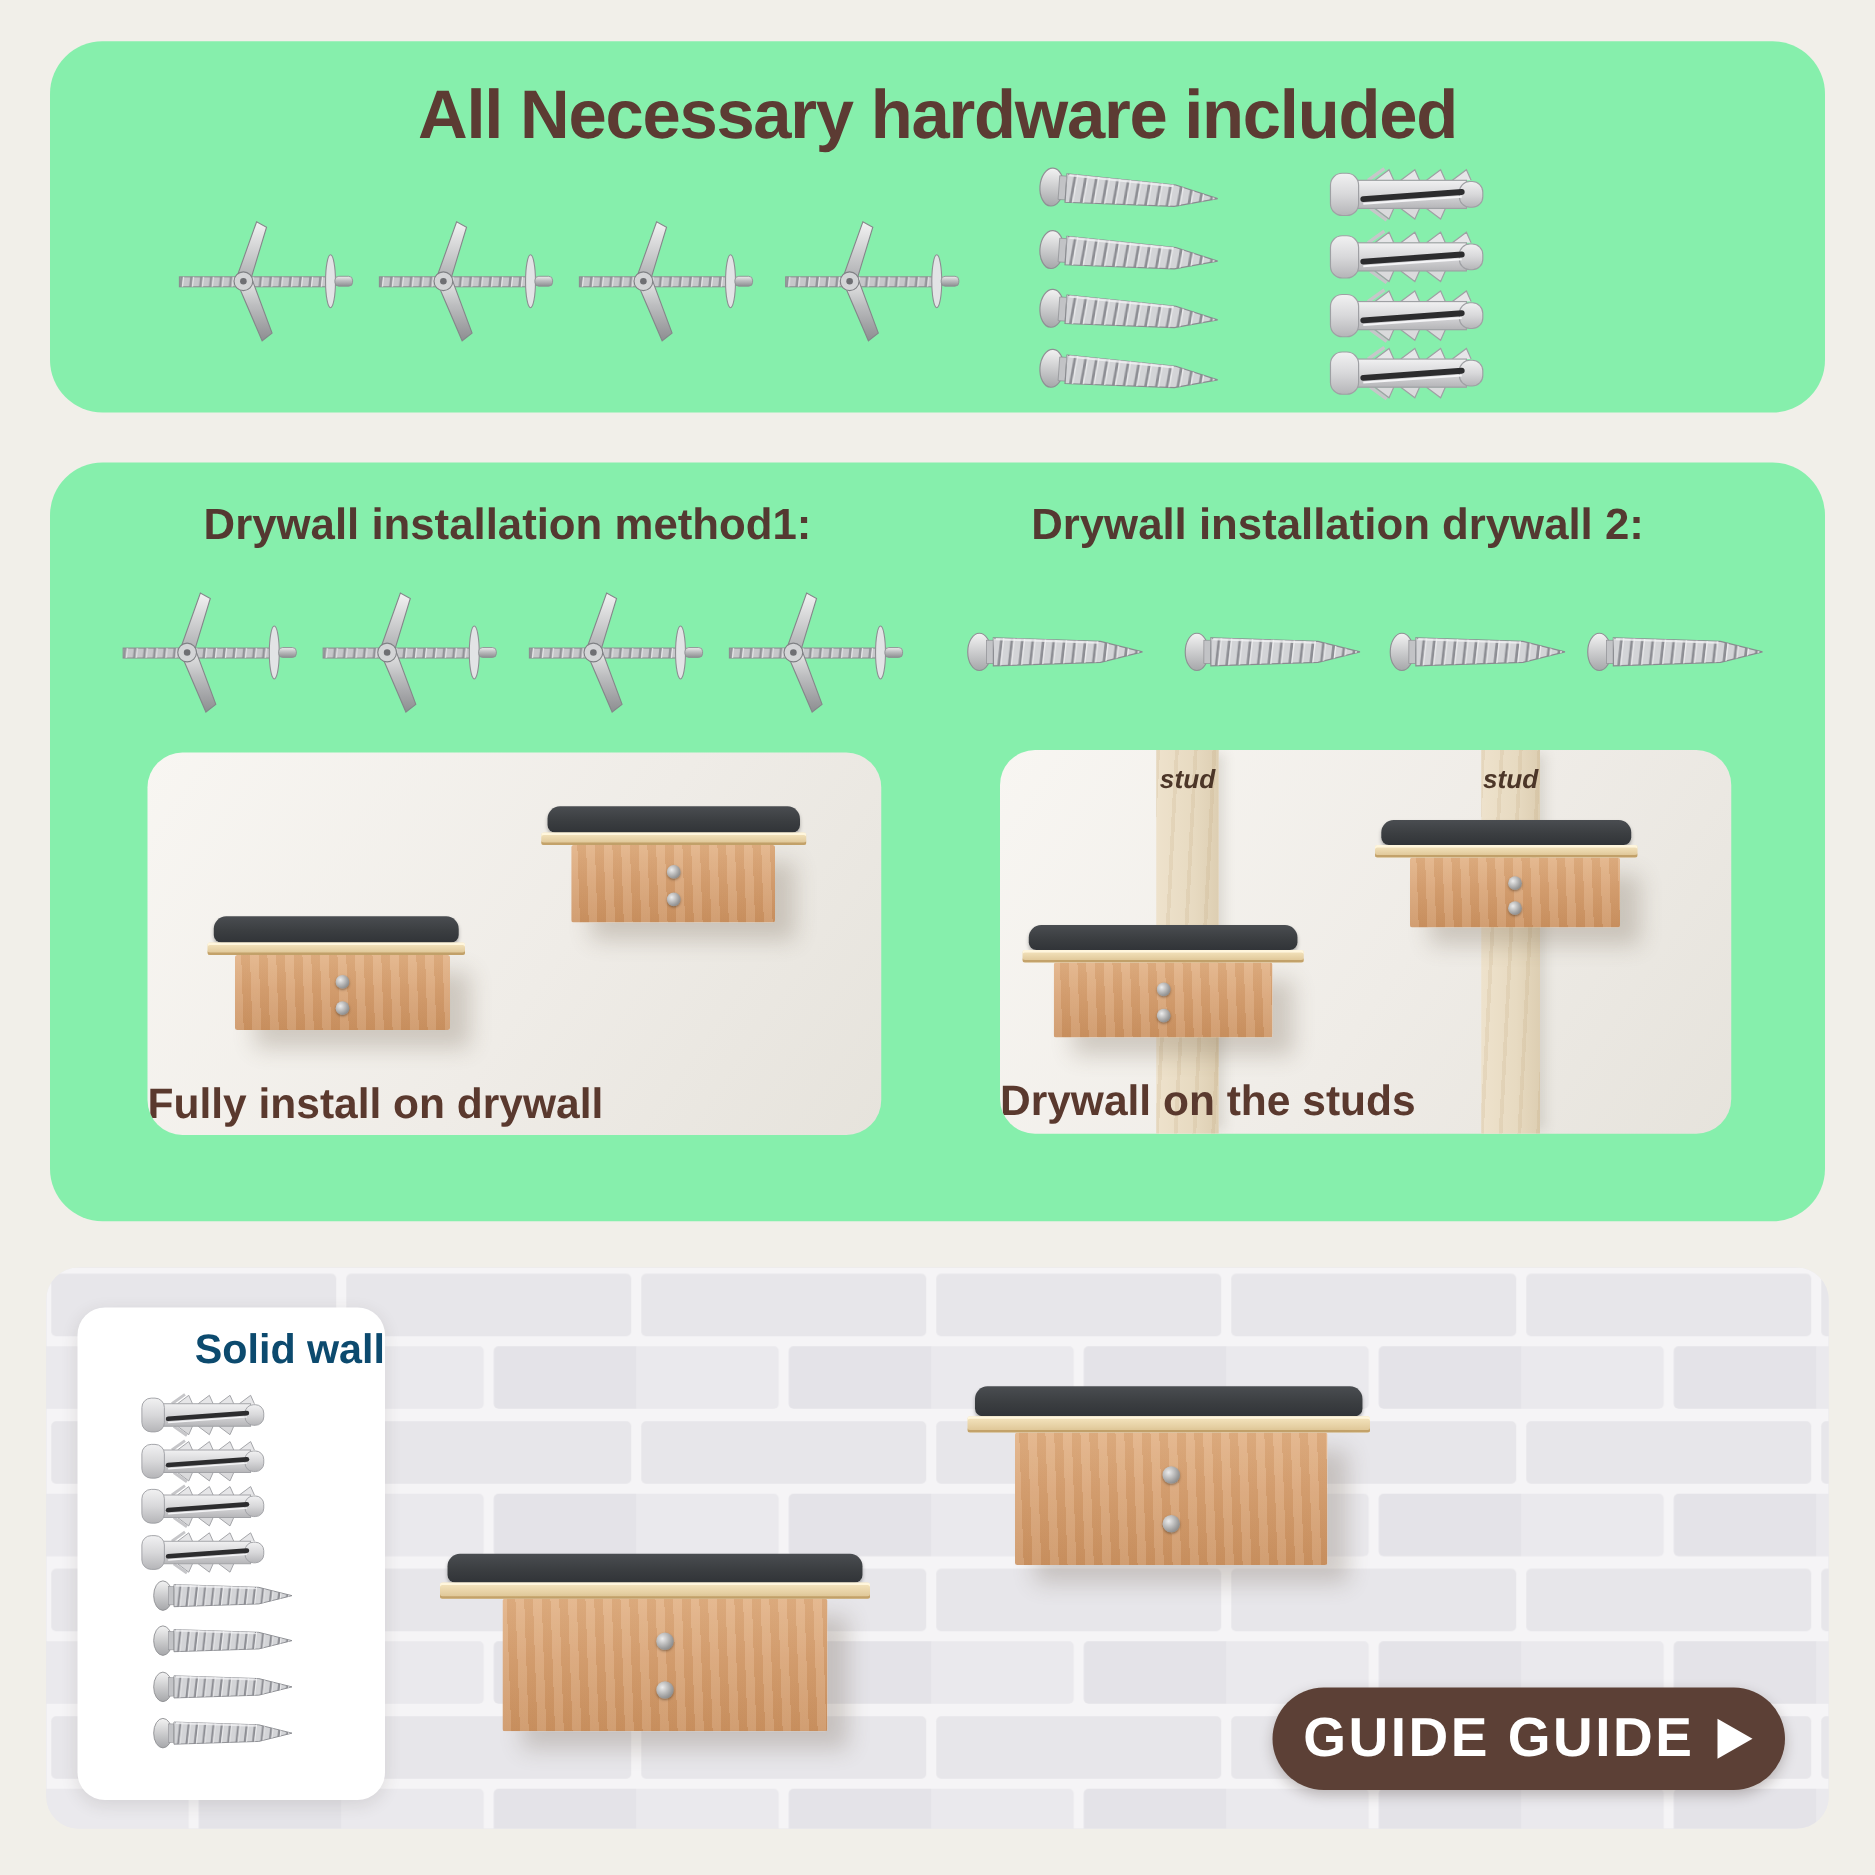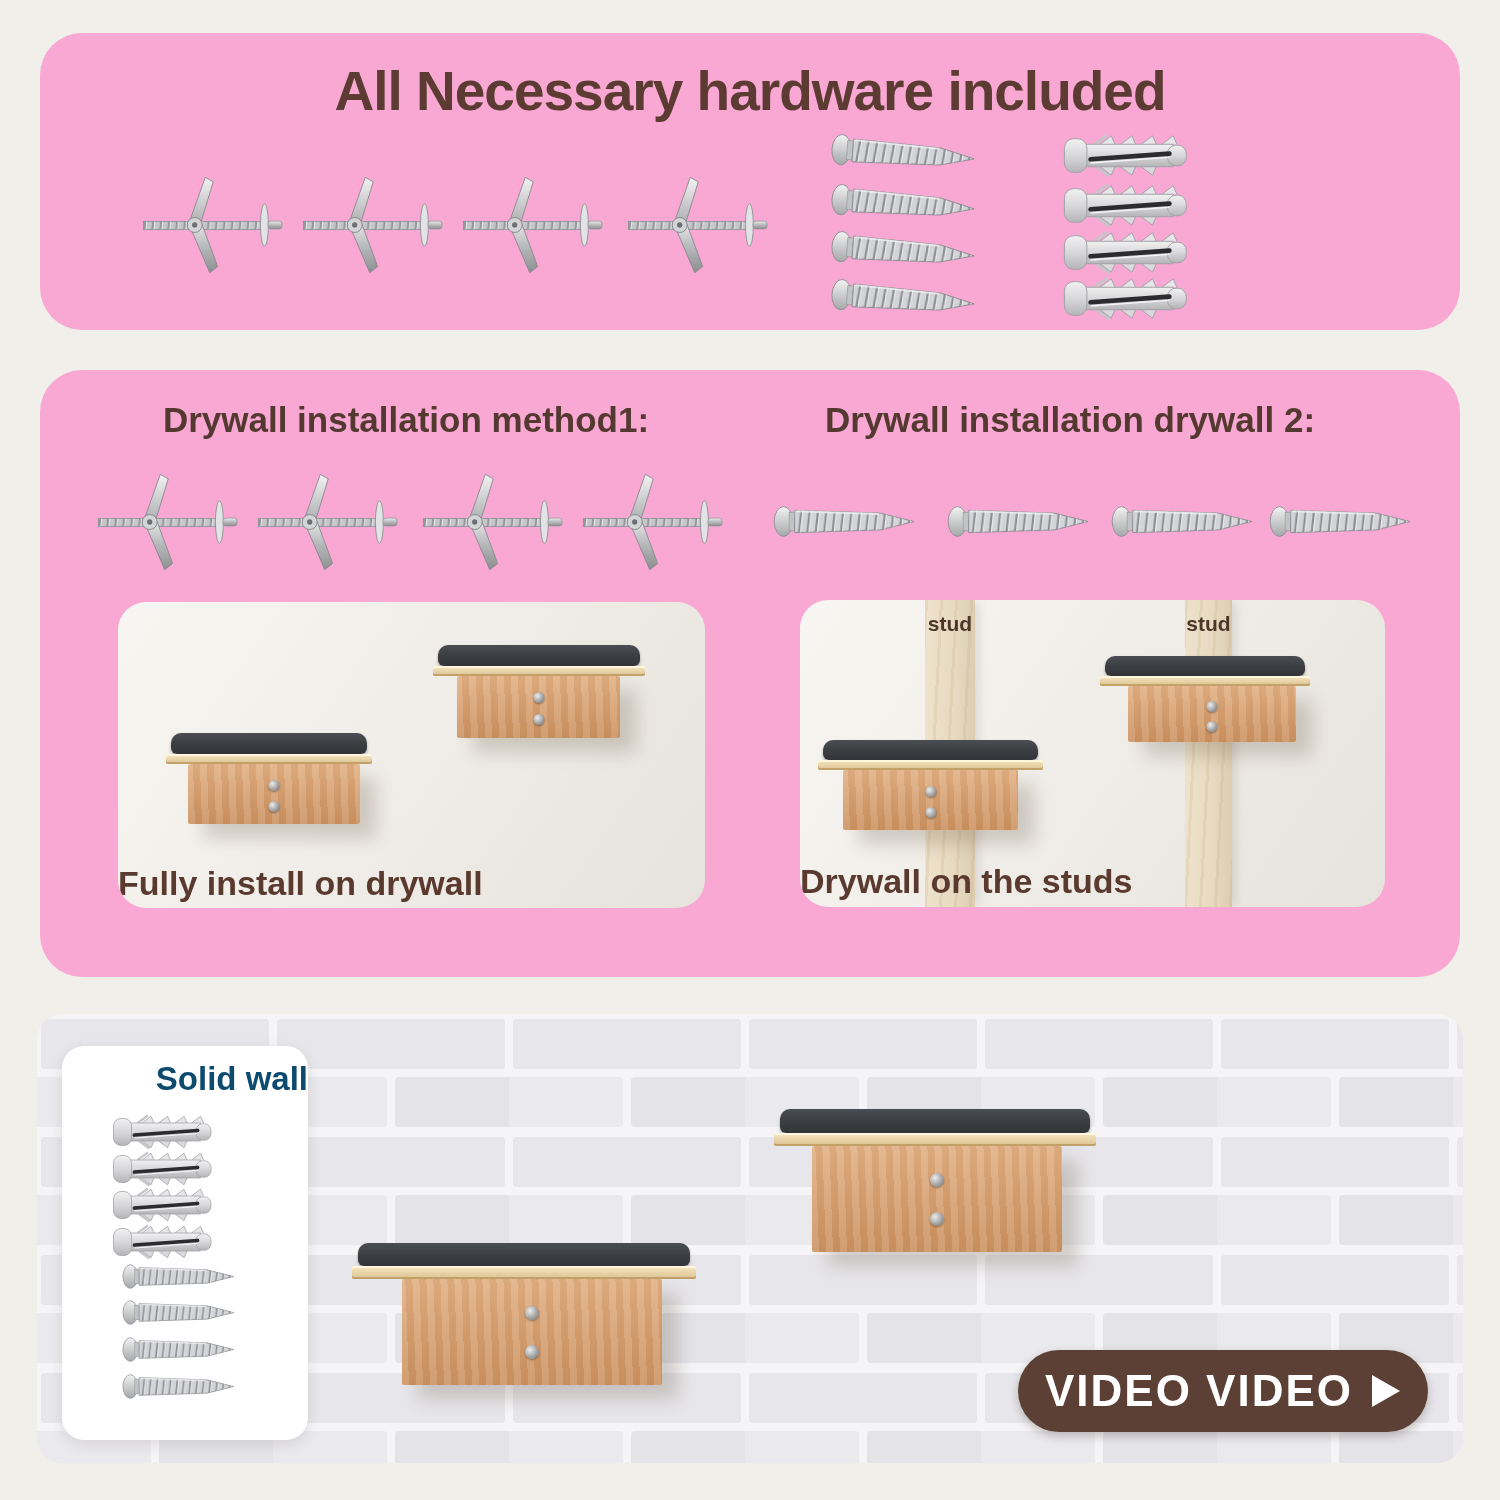--- a/index.html
+++ b/index.html
@@ -2,21 +2,21 @@
 <html><head>
 <meta charset="utf-8">
 <style>
   html,body{margin:0;padding:0;background:#f1efe9;}
   .canvas{
     position:relative;width:1500px;height:1500px;overflow:hidden;
     background:#f1efe9;
     font-family:"Liberation Sans","DejaVu Sans",sans-serif;
     color:#573930;
   }
-  .card{position:absolute;background:#f9a8d4;border-radius:42px;}
+  .card{position:absolute;background:#86efac;border-radius:42px;}
   .card-top{left:40px;top:33px;width:1420px;height:297px;}
   .card-methods{left:40px;top:370px;width:1420px;height:607px;}
   .photo{position:absolute;left:37px;top:1014px;width:1426px;height:449px;border-radius:26px;overflow:hidden;background:#e9e8ec;}
   .page-title{
     position:absolute;left:0;top:26px;width:100%;text-align:center;
     font-size:55px;font-weight:700;letter-spacing:-1px;color:#5c3b33;margin:0;
   }
   .sec-heading{
     position:absolute;margin:0;text-align:center;
     font-size:35px;font-weight:700;color:#543931;
@@ -32,21 +32,21 @@
   }
   .stud{
     position:absolute;top:0;z-index:1;
     background:
       repeating-linear-gradient(93deg,rgba(185,155,110,.16) 0 3px,rgba(255,255,255,0) 3px 15px),
       linear-gradient(90deg,#eee2cc 0%,#e7dac1 60%,#ddceb2 100%);
     box-shadow:7px 0 9px -3px rgba(90,80,60,.15);
   }
   .stud-label{
     position:absolute;z-index:3;text-align:center;
-    font-size:21px;font-weight:700;color:#4c3628;
+    font-size:21px;font-weight:700;color:#4c3628;font-style:italic;
   }
   .cushion{
     position:absolute;z-index:2;border-radius:10px 10px 6px 6px;
     background:linear-gradient(#4a4d51 0%,#3b3e41 55%,#313438 100%);
     box-shadow:0 2px 3px rgba(40,40,40,.35);
   }
   .ledge{
     position:absolute;z-index:2;border-radius:2px;
     background:linear-gradient(#f6e7c2,#dcc291);
     box-shadow:inset 0 2px 0 #fff6dd,inset 0 -2px 0 #c3a26a;
@@ -322,20 +322,20 @@
     <div>
       <div class="cushion" style="left:743px;top:95px;width:310px;height:24px;z-index:2"></div>
       <div class="ledge" style="left:737px;top:119px;width:322px;height:13px;z-index:2"></div>
       <div class="plate" style="left:775px;top:132px;width:250px;height:106px;z-index:2">
         <div class="dot big" style="top:25%"></div>
           <div class="dot big" style="top:62%"></div>
       </div>
     </div>
 
     <button class="video-btn">
-      <span>VIDEO VIDEO</span>
+      <span>GUIDE GUIDE</span>
       <svg style="width:30px;height:34px">
           <use href="#sym-play"></use>
         </svg>
     </button>
   </section>
 
 </div>
 
 </body></html>

